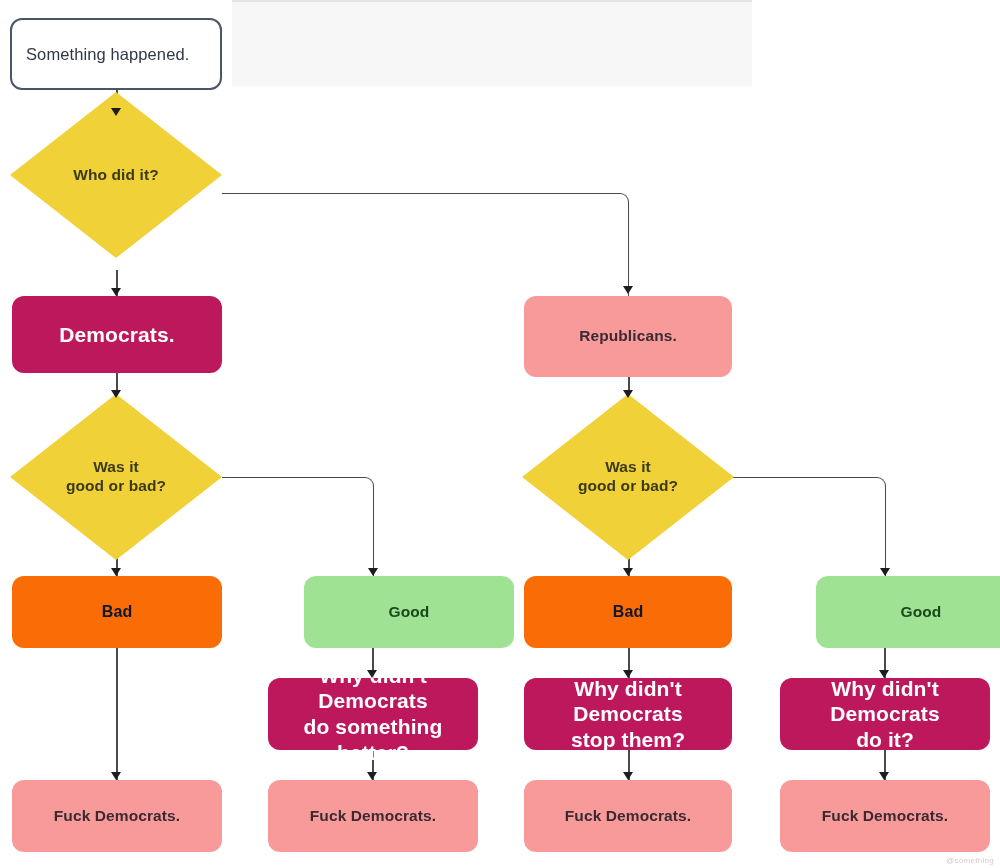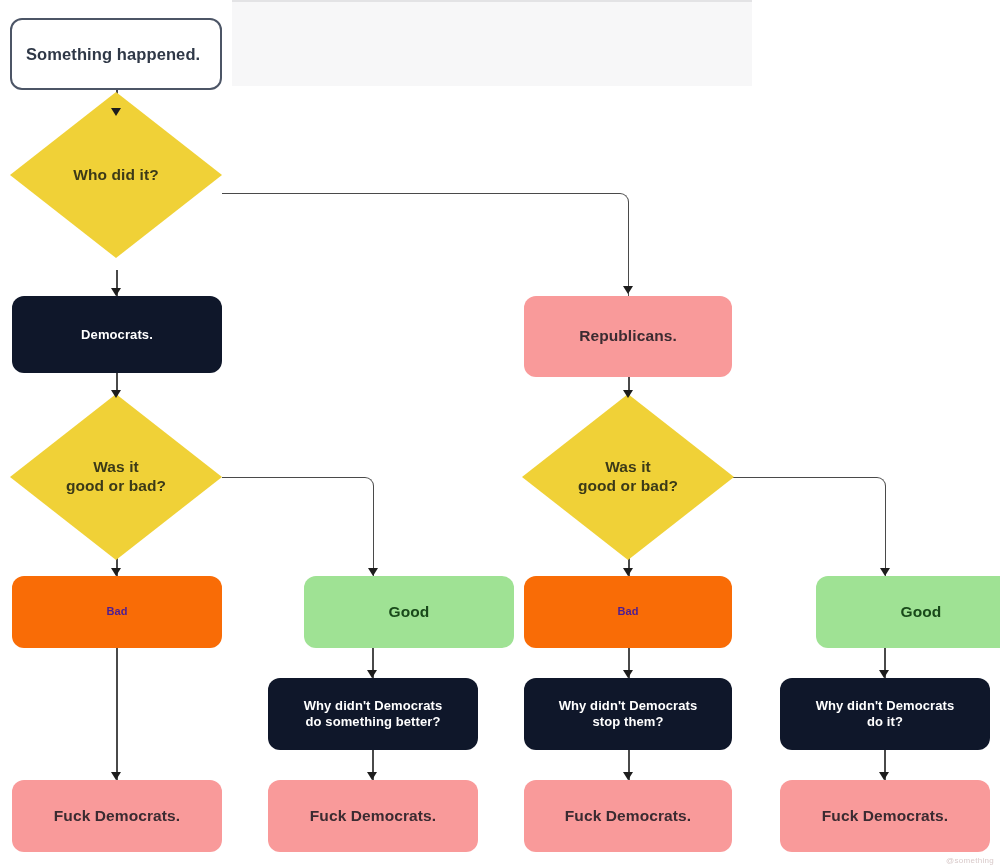--- a/index.html
+++ b/index.html
@@ -45,40 +45,40 @@
     line-height: 1.22;
     letter-spacing: 0.1px;
     white-space: pre-line;
     padding: 2px 8px;
   }
   .node.start {
     background: #ffffff;
     border: 2.5px solid #4c5566;
     color: #2f3847;
     font-size: 16.5px;
-    font-weight: 700;
+    font-weight: 400;
     justify-content: flex-start;
     padding-left: 14px;
   }
   .node.blue {
-    background: #0f172a;
+    background: #be185d;
     color: #ffffff;
-    font-size: 13px;
+    font-size: 21px;
     font-weight: 700;
   }
   .node.pink {
     background: #f99a9a;
     color: #3b2b31;
     font-size: 15.5px;
     font-weight: 600;
   }
   .node.orange {
     background: #f96c06;
-    color: #4c1d95;
-    font-size: 11px;
+    color: #0f172a;
+    font-size: 16px;
     font-weight: 600;
   }
   .node.green {
     background: #9fe294;
     color: #19491a;
     font-size: 15.5px;
     font-weight: 600;
     margin-left: 36px;
   }
   .node.diamond {

